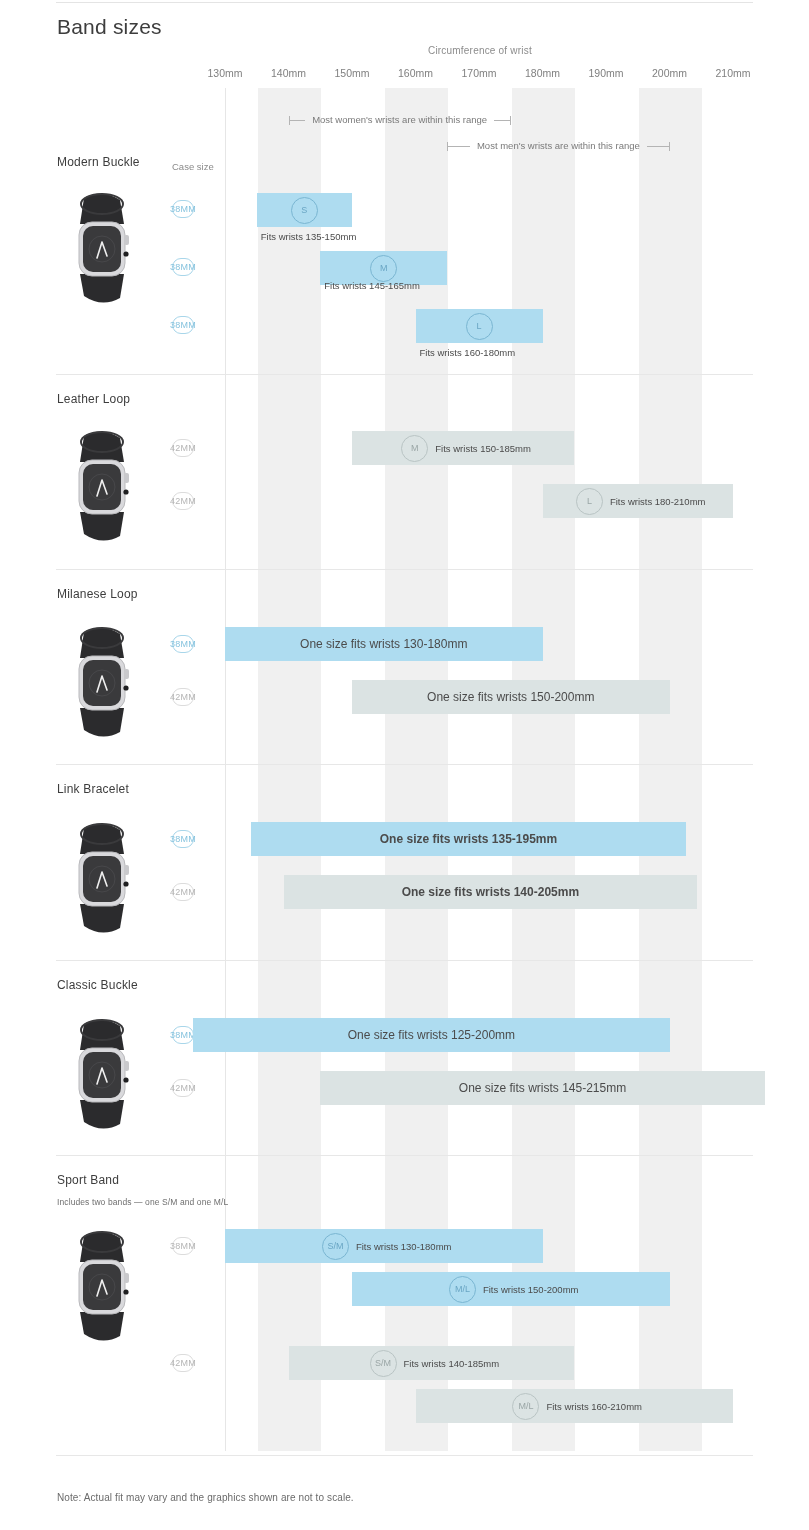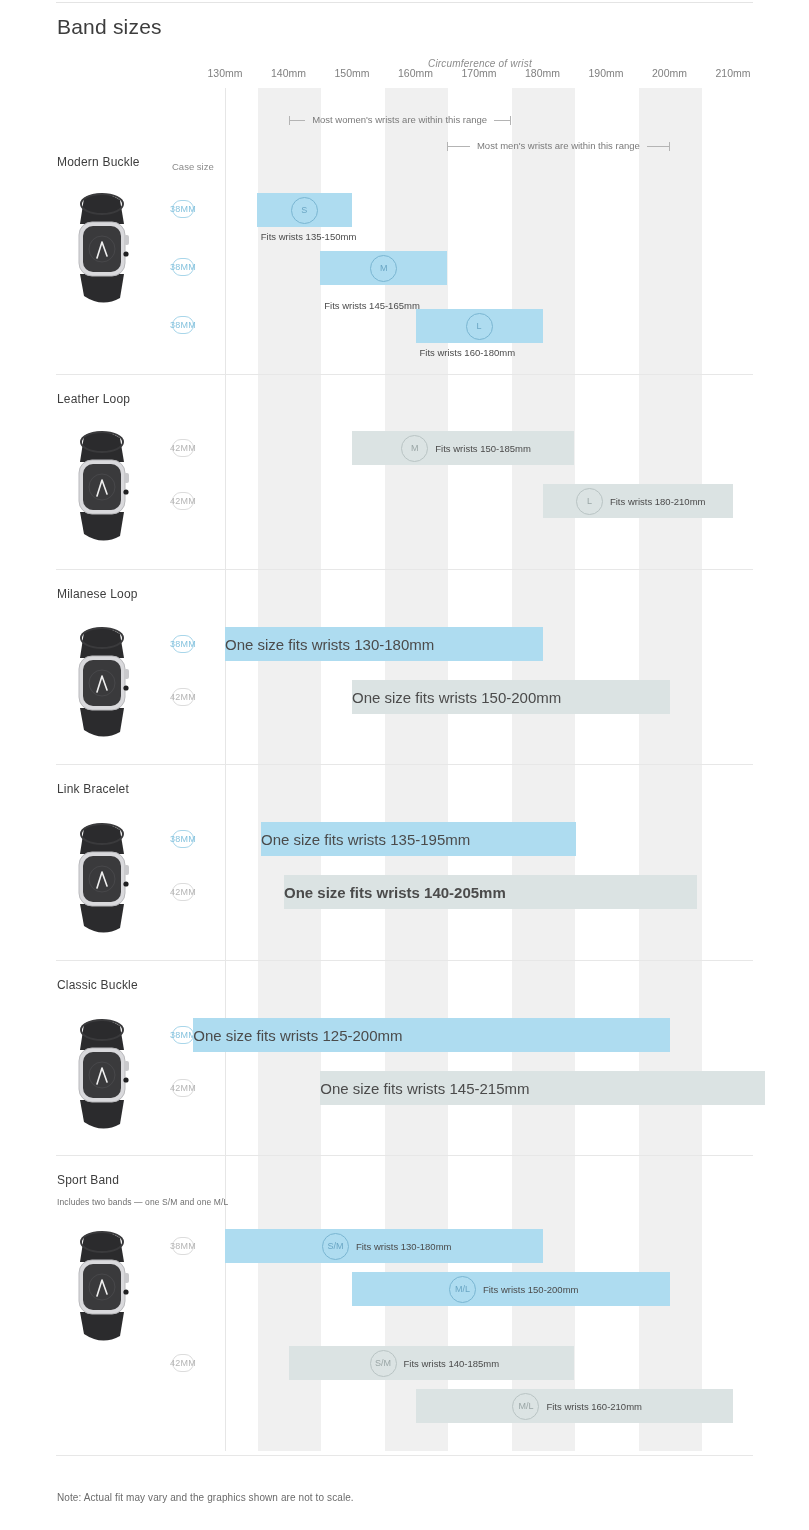--- a/index.html
+++ b/index.html
@@ -10,21 +10,21 @@
   }
   .page{position:absolute;left:0;top:0;width:809px;height:1530px;}
 
   
   .top-rule{position:absolute;left:56px;top:2px;width:697px;height:1px;background:#e4e4e4;}
 
   
   .page-title{position:absolute;left:57px;top:15px;font-size:21px;font-weight:400;color:#3d3d3d;letter-spacing:.2px;}
 
   
-  .axis-caption{position:absolute;top:58px;font-size:10px;color:#8c8c8c;letter-spacing:.2px;font-style:italic;}
+  .axis-caption{position:absolute;top:45px;font-size:10px;color:#8c8c8c;letter-spacing:.2px;}
   .tick-label{position:absolute;top:67px;font-size:10.5px;color:#808080;transform:translateX(-50%);white-space:nowrap;}
 
   
   .plot{position:absolute;left:225px;top:88px;width:528px;height:1363px;}
   .col-band{position:absolute;top:0;height:100%;background:#f0f0f0;}
   .axis-left-line{position:absolute;left:225px;top:88px;width:1px;height:1363px;background:#e6e6e6;}
 
   
   .range-ann{position:absolute;height:14px;display:flex;align-items:center;}
   .range-ann .cap{width:1px;height:9px;background:#b4b4b4;flex:0 0 auto;}
@@ -42,21 +42,21 @@
   .badge{position:absolute;width:22px;height:18px;border-radius:10px;
          display:flex;align-items:center;justify-content:center;
          font-size:9px;letter-spacing:.3px;box-sizing:border-box;}
   .badge.b38{border:1px solid #a8d6ea;color:#86c3de;}
   .badge.b42{border:1px solid #dcdcdc;color:#b5b5b5;}
 
   
   .bar{position:absolute;height:34px;display:flex;align-items:center;}
   .bar.blue{background:#aedcf0;}
   .bar.gray{background:#dbe3e3;}
-  .bar-center-label{position:absolute;left:0;right:0;text-align:left;font-size:15px;color:#4b4b4b;}
+  .bar-center-label{position:absolute;left:0;right:0;text-align:center;font-size:12px;color:#4b4b4b;}
   .sizecircle{position:absolute;width:27px;height:27px;border-radius:50%;
               display:flex;align-items:center;justify-content:center;
               font-size:9px;box-sizing:border-box;}
   .sizecircle.onblue{border:1px solid #7ab6d2;color:#6aa6c4;background:transparent;}
   .sizecircle.ongray{border:1px solid #b9c4c4;color:#9aa6a6;background:transparent;}
   .under-label{position:absolute;font-size:9.5px;color:#4b4b4b;white-space:nowrap;}
   .out-label{position:absolute;font-size:9.5px;color:#4b4b4b;white-space:nowrap;}
 
   
   .watch{position:absolute;width:96px;height:118px;}
@@ -126,21 +126,21 @@
             <rect x="70" y="45" width="5" height="10" rx="2" fill="#c9c9cc"></rect>
             <circle cx="72" cy="64" r="2.6" fill="#1f1f21"></circle>
           </svg></div>
         <div class="badge b38" style="left: 172px; top: 200px;">38MM</div>
         <div class="bar blue" style="left: 256.75px; width: 95.25px; top: 193px;"></div>
         <div class="sizecircle onblue" style="left: 290.875px; top: 196.5px;">S</div>
         <div class="under-label" style="left: 260.75px; top: 231px;">Fits wrists 135-150mm</div>
         <div class="badge b38" style="left: 172px; top: 258px;">38MM</div>
         <div class="bar blue" style="left: 320.25px; width: 127px; top: 251px;"></div>
         <div class="sizecircle onblue" style="left: 370.25px; top: 254.5px;">M</div>
-        <div class="under-label" style="left: 324.25px; top: 300px;">Fits wrists 145-165mm</div>
+        <div class="under-label" style="left: 324.25px; top: 280px;">Fits wrists 145-165mm</div>
         <div class="badge b38" style="left: 172px; top: 316px;">38MM</div>
         <div class="bar blue" style="left: 415.5px; width: 127px; top: 309px;"></div>
         <div class="sizecircle onblue" style="left: 465.5px; top: 312.5px;">L</div>
         <div class="under-label" style="left: 419.5px; top: 347px;">Fits wrists 160-180mm</div>
       </div>
       <div class="section">
         <div class="sec-rule" style="top: 374px;"></div>
         <div class="sec-title" style="top: 392px;">Leather Loop</div>
         <div class="watch" style="left: 54px; top: 428px;"><svg width="96" height="118" viewBox="0 0 96 118">
             <path d="M30 8 Q48 -2 66 10 L70 34 L26 34 Z" fill="#2b2b2d"></path>
@@ -193,21 +193,21 @@
             <path d="M26 84 L70 84 L66 108 Q48 118 30 106 Z" fill="#2b2b2d"></path>
             <ellipse cx="48" cy="14" rx="21" ry="10" fill="none" stroke="#3a3a3c" stroke-width="2"></ellipse>
             <rect x="25" y="32" width="46" height="54" rx="13" fill="#d9d9dc" stroke="#b9b9bc"></rect>
             <rect x="29" y="36" width="38" height="46" rx="10" fill="#3a3a3c"></rect>
             <path d="M48 52 L43 68 M48 52 L53 66" stroke="#efefef" stroke-width="1.6" fill="none" stroke-linecap="round"></path>
             <circle cx="48" cy="59" r="13" fill="none" stroke="#4d4d50" stroke-width=".7"></circle>
             <rect x="70" y="45" width="5" height="10" rx="2" fill="#c9c9cc"></rect>
             <circle cx="72" cy="64" r="2.6" fill="#1f1f21"></circle>
           </svg></div>
         <div class="badge b38" style="left: 172px; top: 830px;">38MM</div>
-        <div class="bar blue" style="left: 261px; width: 315px; top: 822px;">
+        <div class="bar blue" style="left: 251px; width: 435px; top: 822px; font-weight: bold;">
           <div class="bar-center-label">One size fits wrists 135-195mm</div>
         </div>
         <div class="badge b42" style="left: 172px; top: 883px;">42MM</div>
         <div class="bar gray" style="left: 284px; width: 412.75px; top: 875px; font-weight: bold;">
           <div class="bar-center-label">One size fits wrists 140-205mm</div>
         </div>
       </div>
       <div class="section">
         <div class="sec-rule" style="top: 960px;"></div>
         <div class="sec-title" style="top: 978px;">Classic Buckle</div>

